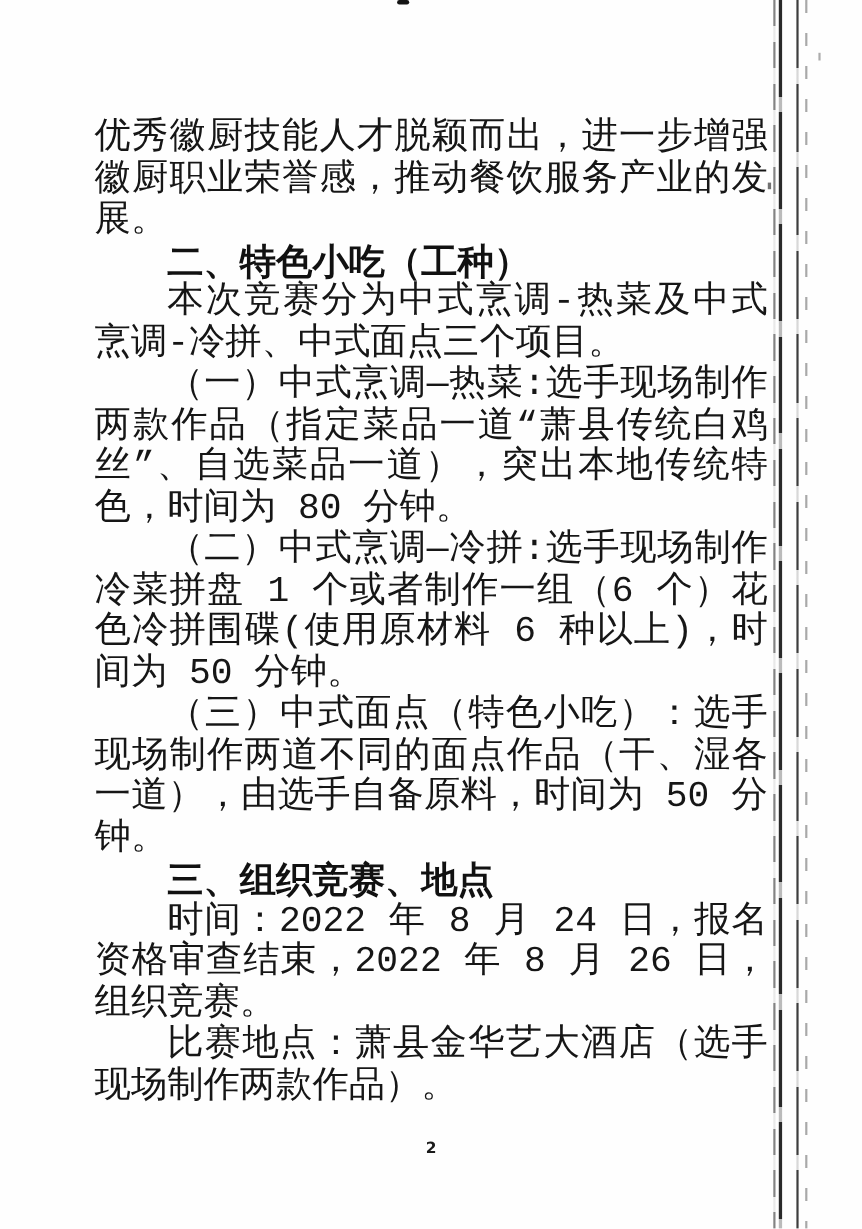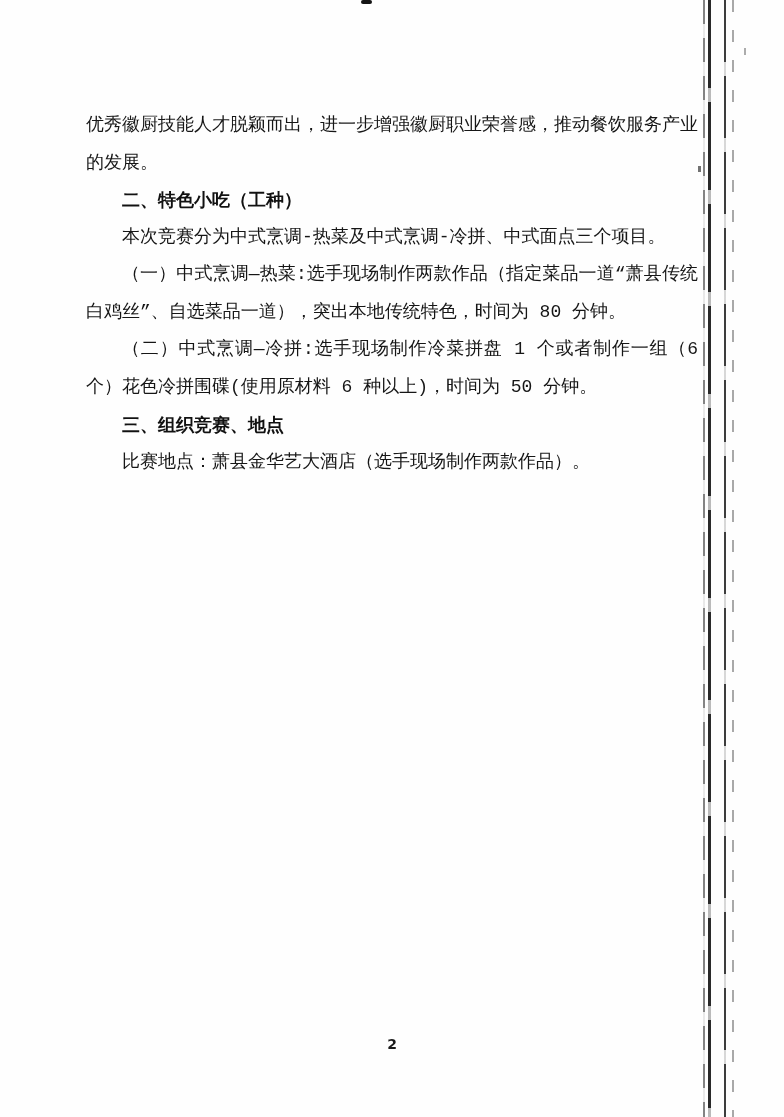--- a/index.html
+++ b/index.html
@@ -10,21 +10,21 @@
     background: #fefefe;
     overflow: hidden;
     font-family: "Liberation Serif", "DejaVu Serif", serif;
   }
   .content {
     position: absolute;
     left: 86px;
     top: 106px;
     width: 612px;
     color: #161616;
-    font-size: 18px;
+    font-size: 33px;
     line-height: 37.5px;
     text-align: justify;
   }
   .content p { margin: 0; }
   .para-indent { text-indent: 2em; font-family: Liberation Mono, monospace; }
   .para-flush { text-indent: 0; }
   .heading {
     text-indent: 2em;
     font-weight: 700;
     font-family: "DejaVu Sans", "Liberation Sans", sans-serif;
@@ -72,21 +72,23 @@
 <body>
 
 <div class="page">
 
   <div class="content">
     <p class="para-flush">优秀徽厨技能人才脱颖而出，进一步增强徽厨职业荣誉感，推动餐饮服务产业的发展。</p>
     <p class="heading">二、特色小吃（工种）</p>
     <p class="para-indent">本次竞赛分为中式烹调-热菜及中式烹调-冷拼、中式面点三个项目。</p>
     <p class="para-indent">（一）中式烹调—热菜:选手现场制作两款作品（指定菜品一道“萧县传统白鸡丝”、自选菜品一道），突出本地传统特色，时间为 80 分钟。</p>
     <p class="para-indent">（二）中式烹调—冷拼:选手现场制作冷菜拼盘 1 个或者制作一组（6 个）花色冷拼围碟(使用原材料 6 种以上)，时间为 50 分钟。</p>
+    <p class="para-indent">（三）中式面点（特色小吃）：选手现场制作两道不同的面点作品（干、湿各一道），由选手自备原料，时间为 50 分钟。</p>
     <p class="heading">三、组织竞赛、地点</p>
+    <p class="para-indent">时间：2022 年 8 月 24 日，报名资格审查结束，2022 年 8 月 26 日，组织竞赛。</p>
     <p class="para-indent">比赛地点：萧县金华艺大酒店（选手现场制作两款作品）。</p>
   </div>
 
   <div class="page-number">2</div>
 
   <div class="scan-line scan-line-1"></div>
   <div class="scan-line scan-line-2"></div>
   <div class="scan-line scan-line-3"></div>
   <div class="scan-line scan-line-4"></div>
 

